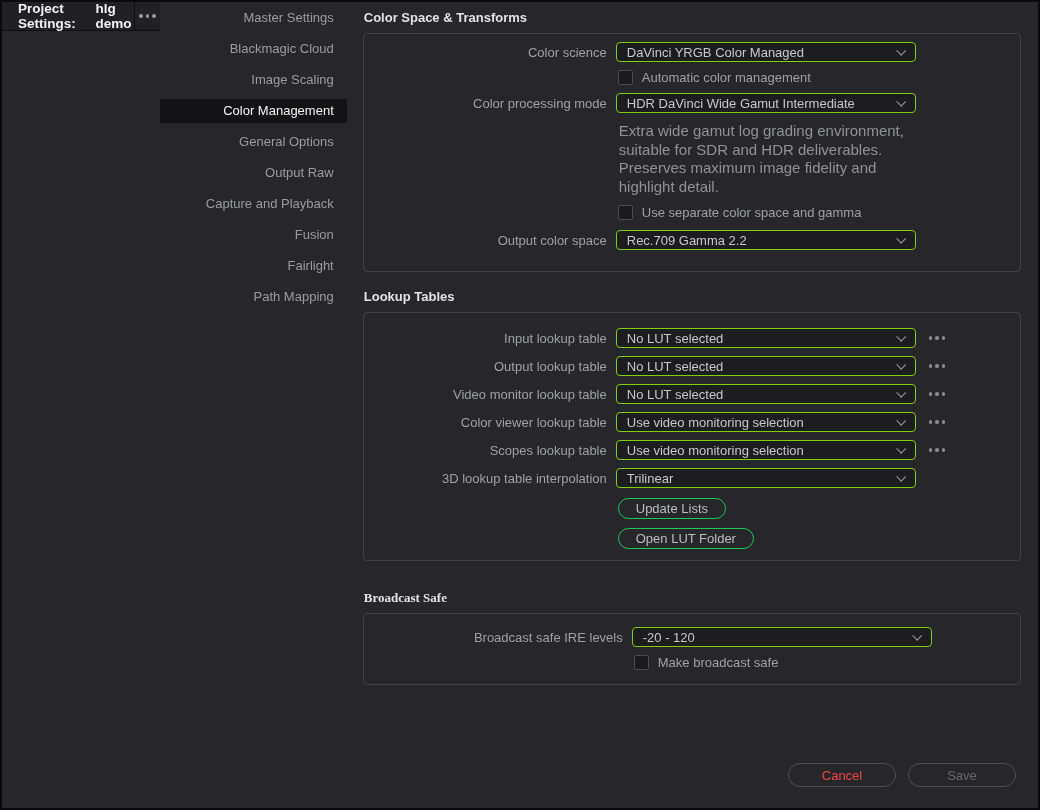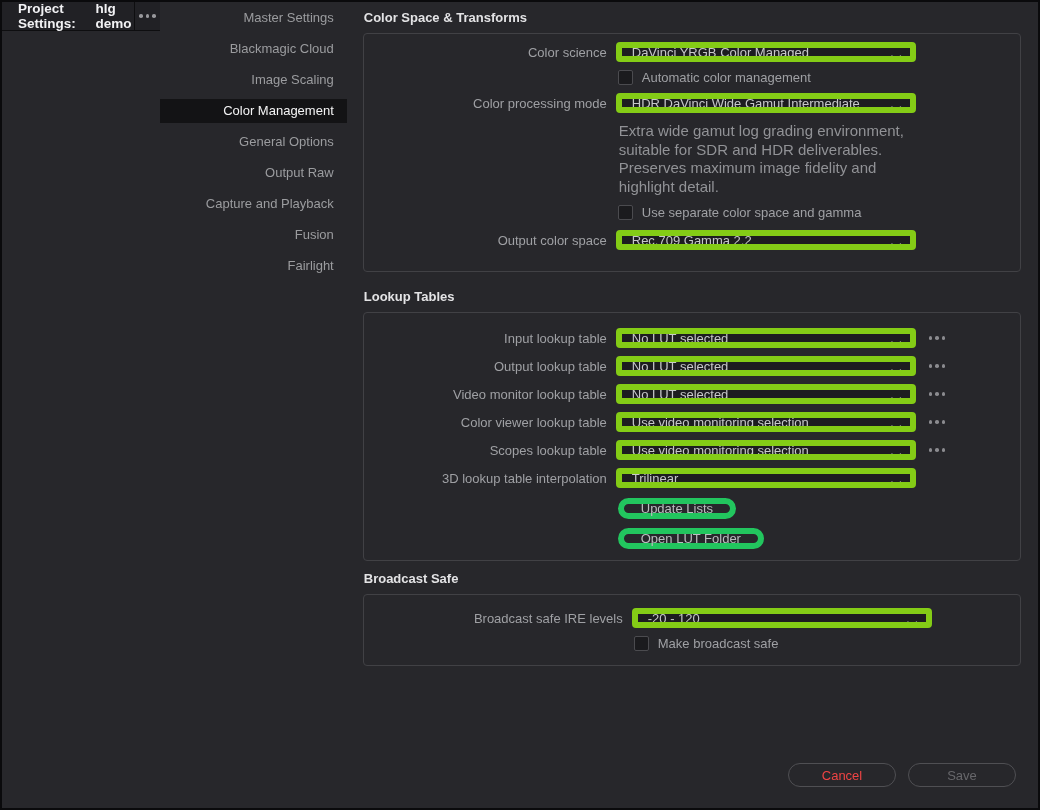--- a/index.html
+++ b/index.html
@@ -71,21 +71,21 @@
   .row-label {
     width: 243px; flex: 0 0 243px;
     text-align: right; margin-right: 9px;
     font-size: 13px; color: #9fa0a4; white-space: nowrap;
   }
 
   .dropdown {
     position: relative;
     width: 300px; height: 20px;
     background: #1d1d20;
-    border: 6px solid #84cc16; border-radius: 4px;
+    border: 1px solid #84cc16; border-radius: 4px;
     display: flex; align-items: center;
     padding: 0 26px 0 10px;
     font-size: 13px; color: #c7c8ca;
     cursor: pointer; white-space: nowrap; overflow: hidden;
   }
   .chevron {
     position: absolute; right: 11px; top: 5px;
     width: 7px; height: 7px;
   }
   .chevron::before {
@@ -111,21 +111,21 @@
   .cb-label { margin-left: 9px; font-size: 13px; color: #9fa0a4; white-space: nowrap; }
 
   .desc {
     margin: 9px 0 9px 255px; width: 310px;
     font-size: 15px; line-height: 18.5px; color: #919296;
   }
 
   .pill-btn {
     display: inline-flex; align-items: center; justify-content: center;
     height: 21px; padding: 0 17px;
-    border: 6px solid #22c55e; border-radius: 11px;
+    border: 1px solid #22c55e; border-radius: 11px;
     background: transparent; color: #bcbdc0;
     font-size: 13px; font-family: "Liberation Sans", sans-serif;
     cursor: pointer; white-space: nowrap; text-align: center;
   }
   .btn-row { margin-left: 254px; margin-bottom: 9px; }
   .btn-row:last-child { margin-bottom: 0; }
 
   .footer-spacer { flex: 1; }
   .footer {
     display: flex; justify-content: flex-end; gap: 12px;
@@ -165,20 +165,21 @@
     <div class="sidebar">
       <div class="side-item">Master Settings</div>
       <div class="side-item">Blackmagic Cloud</div>
       <div class="side-item">Image Scaling</div>
       <div class="side-item selected">Color Management</div>
       <div class="side-item">General Options</div>
       <div class="side-item">Output Raw</div>
       <div class="side-item">Capture and Playback</div>
       <div class="side-item">Fusion</div>
       <div class="side-item">Fairlight</div>
+      <div class="side-item">Path Mapping</div>
     </div>
 
     <div class="content">
 
       <div class="section-header">Color Space &amp; Transforms</div>
       <div class="panel panel-cst">
 
         <div class="row">
           <div class="row-label">Color science</div>
           <div class="dropdown">
@@ -303,21 +304,21 @@
         </div>
 
         <div class="btn-row" style="margin-top:10px;">
           <button class="pill-btn">Update Lists</button>
         </div>
         <div class="btn-row">
           <button class="pill-btn">Open LUT Folder</button>
         </div>
       </div>
 
-      <div class="section-header gap" style="margin-top:10px;">Broadcast Safe</div>
+      <div class="section-header gap" style="margin-top:29px;font-family:Liberation Serif, serif;">Broadcast Safe</div>
       <div class="panel panel-bsafe">
         <div class="row">
           <div class="row-label">Broadcast safe IRE levels</div>
           <div class="dropdown">
             <span>-20 - 120</span>
             <span class="chevron"></span>
           </div>
         </div>
         <div class="cb-row" style="margin-bottom:0;">
           <span class="checkbox"></span>

